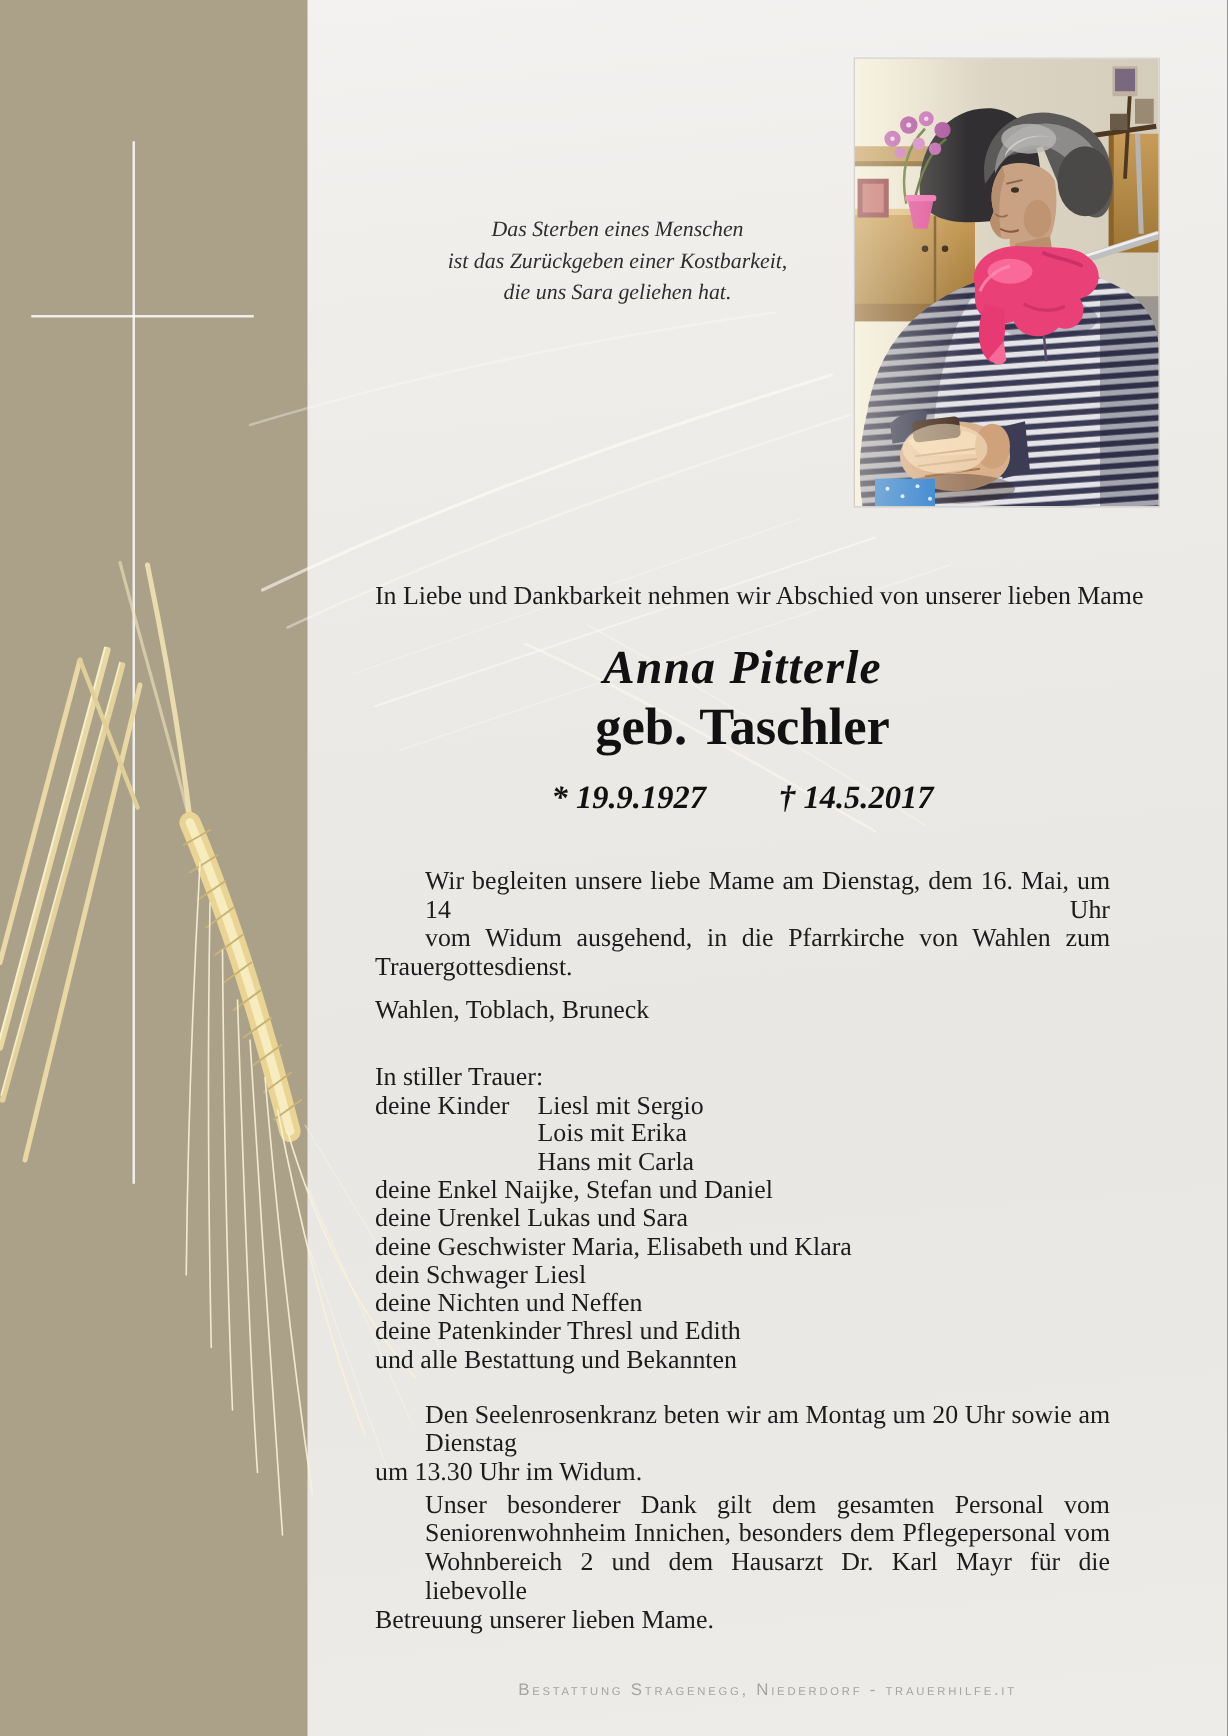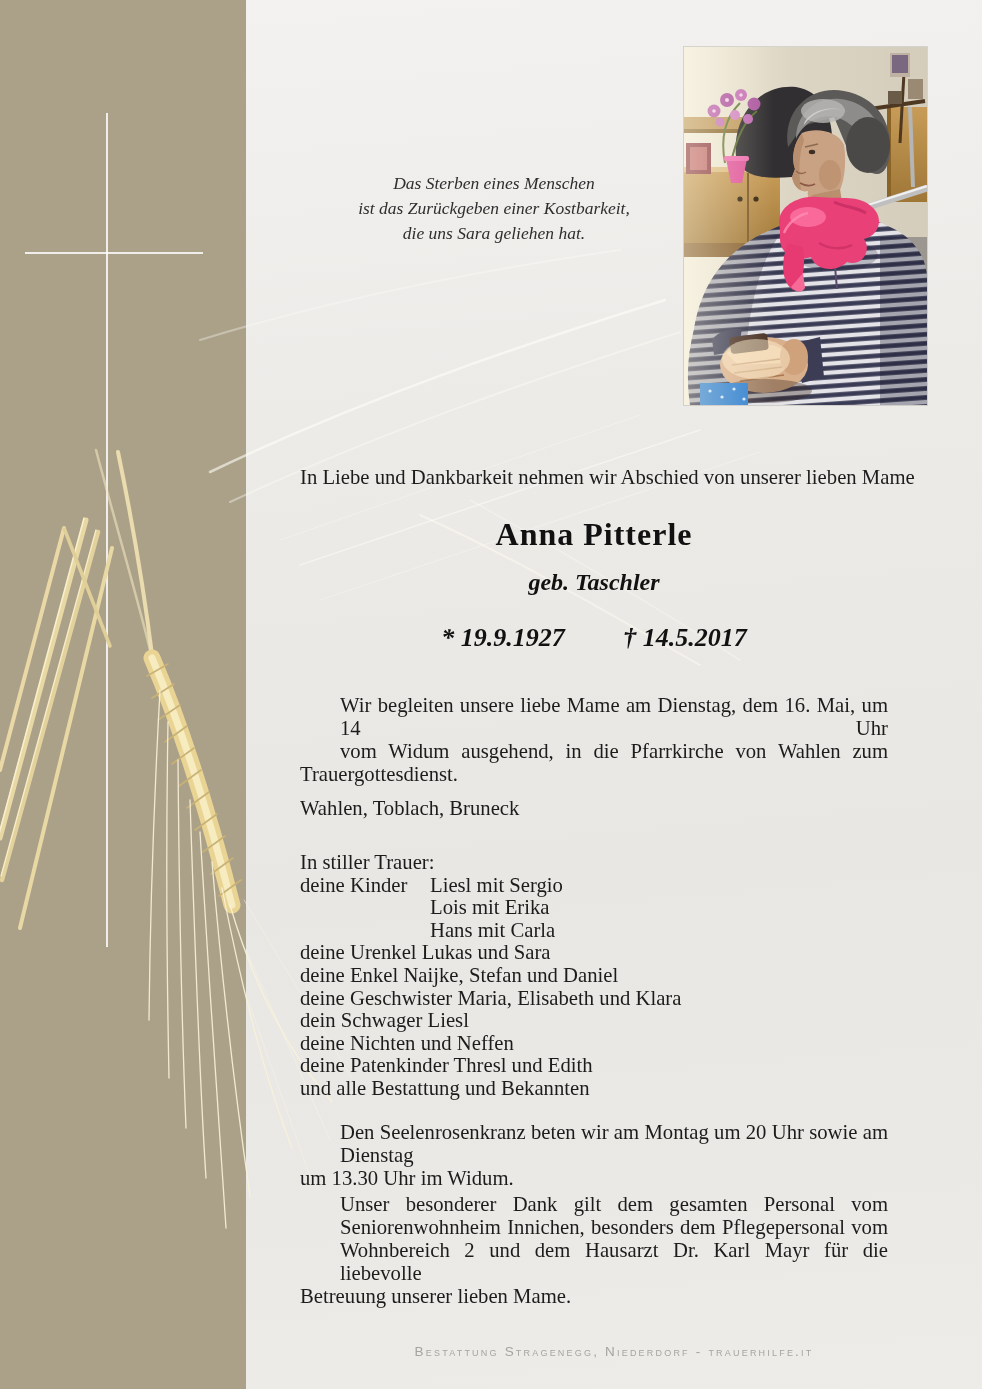--- a/index.html
+++ b/index.html
@@ -31,22 +31,22 @@
   .cross-h{position:absolute; left:25px; top:252px; width:178px; height:2px; background:rgba(255,255,255,.82);}
   .wheat{position:absolute; left:0; top:0; width:982px; height:1389px;}
   
   .photo{position:absolute; left:684px; top:47px; width:243px; height:358px; outline:1px solid rgba(130,124,112,.25); overflow:hidden;}
   .photo svg{display:block;}
   
   .quote{position:absolute; left:302px; top:171px; width:384px; text-align:center;
          font-style:italic; font-size:17.5px; line-height:25px; color:#2e2e2e;}
   .intro{position:absolute; left:300px; top:466px; width:640px; font-size:20.7px; white-space:nowrap;}
   .name-block{position:absolute; left:300px; top:506px; width:588px; text-align:center; color:#111;}
-  .name{font-size:32px; line-height:56px; font-weight:bold; letter-spacing:1px;}
-  .maiden{font-size:24px; line-height:40px; font-weight:bold; font-style:italic;}
+  .name{font-size:38px; line-height:56px; font-weight:bold; font-style:italic; letter-spacing:1px;}
+  .maiden{font-size:42px; line-height:40px; font-weight:bold; }
   .dates{font-size:26px; line-height:32px; font-weight:bold; font-style:italic; margin-top:20px;}
   .dates span{display:inline-block; margin:0 26px;}
   .para{position:absolute; left:300px; width:588px; font-size:20.7px; line-height:23px;}
   .jl{text-align:justify; text-align-last:justify;margin-left:40px;}
   .para-funeral{top:694px;}
   .places{position:absolute; left:300px; top:797px; font-size:20.7px;}
   .mourners{position:absolute; left:300px; top:851px; font-size:20.7px; line-height:22.6px;}
   .m-row .lbl{display:inline-block; width:130px;}
   .para-rosary{top:1121px;}
   .para-thanks{top:1193px;}
@@ -256,22 +256,22 @@
     <div>In stiller Trauer:</div>
     <div class="m-row">
       <span class="lbl">deine Kinder</span><span>Liesl mit Sergio</span>
     </div>
     <div class="m-row">
       <span class="lbl"></span><span>Lois mit Erika</span>
     </div>
     <div class="m-row">
       <span class="lbl"></span><span>Hans mit Carla</span>
     </div>
+    <div>deine Enkel Naijke, Stefan und Daniel</div>
     <div>deine Urenkel Lukas und Sara</div>
-    <div>deine Enkel Naijke, Stefan und Daniel</div>
     <div>deine Geschwister Maria, Elisabeth und Klara</div>
     <div>dein Schwager Liesl</div>
     <div>deine Nichten und Neffen</div>
     <div>deine Patenkinder Thresl und Edith</div>
     <div>und alle Bestattung und Bekannten</div>
   </div>
 
   <div class="para para-rosary">
     <div class="jl">Den Seelenrosenkranz beten wir am Montag um 20 Uhr sowie am Dienstag</div>
     <div>um 13.30 Uhr im Widum.</div>

